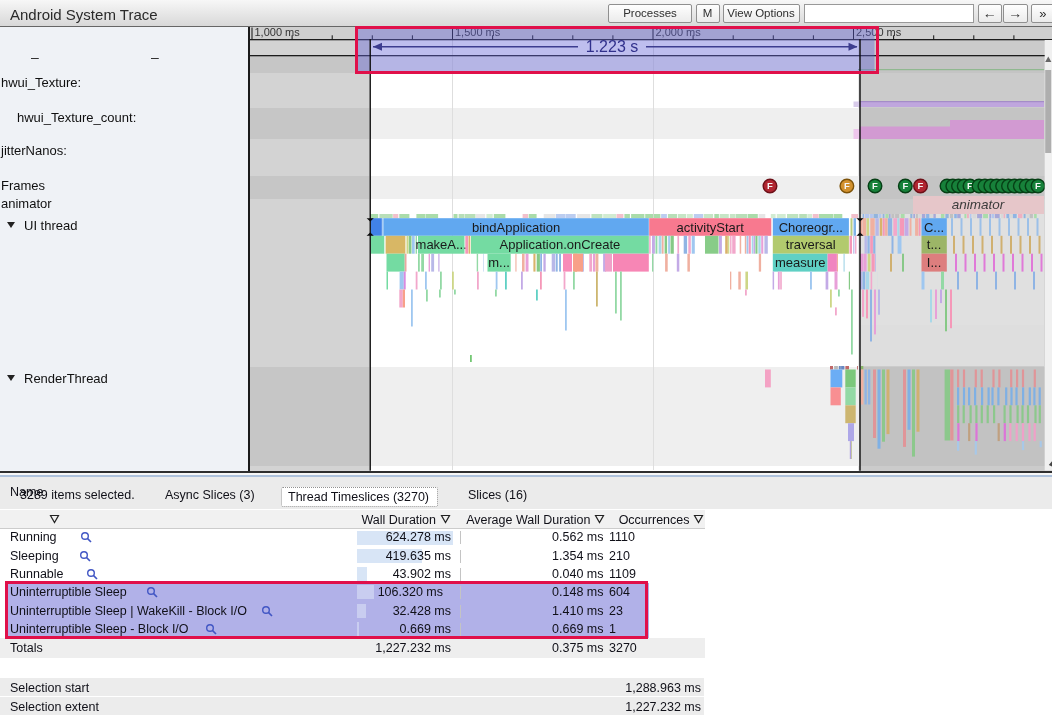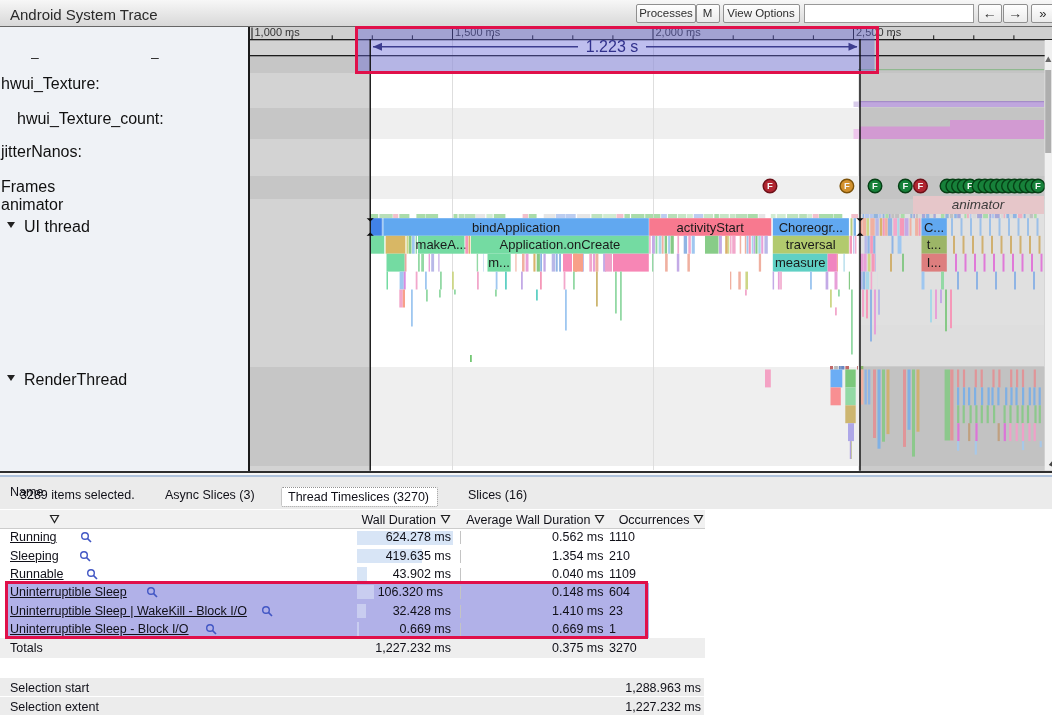--- a/index.html
+++ b/index.html
@@ -1,26 +1,26 @@
 <!DOCTYPE html>
 <html><head><meta charset="utf-8"><style>
 *{margin:0;padding:0;box-sizing:border-box}
 body{width:1052px;height:720px;position:relative;overflow:hidden;font-family:"Liberation Sans",sans-serif;background:#fff}
 .t{position:absolute;font-size:12.5px;color:#101018;white-space:nowrap}
 .t.b{font-weight:normal}
 .t.num{text-align:right}
-.t.l{text-decoration:underline}
+.t.l{}
 .btn{position:absolute;top:3.5px;height:19px;border:1px solid #8f8f8f;border-radius:2px;background:linear-gradient(#fefefe,#ebebeb);font-size:11.5px;color:#2e2e2e;text-align:center;line-height:17px;white-space:nowrap}
-.lbl{position:absolute;font-size:16px;color:#101010;white-space:nowrap}
+.lbl{position:absolute;font-size:13px;color:#101010;white-space:nowrap}
 .tri{position:absolute;width:0;height:0;border-left:4.5px solid transparent;border-right:4.5px solid transparent;border-top:6px solid #222}
 </style></head><body>
 
 <div style="position:absolute;left:0;top:0;width:1052px;height:27px;background:linear-gradient(#f7f7f7,#d8d8d8);border-bottom:1.5px solid #666"></div>
 <div style="position:absolute;left:10px;top:6px;font-size:15px;color:#2a2a2a">Android System Trace</div>
-<div class="btn" style="left:636px;width:60px">Processes</div>
+<div class="btn" style="left:608px;width:84px">Processes</div>
 <div class="btn" style="left:695.5px;width:24px">M</div>
 <div class="btn" style="left:722.5px;width:77px">View Options</div>
 <div style="position:absolute;left:803.5px;top:3.5px;width:170.5px;height:19px;border:1px solid #999;background:#fff"></div>
 <div class="btn" style="left:977.5px;width:24.5px;font-size:14px">←</div>
 <div class="btn" style="left:1003px;width:24.5px;font-size:14px">→</div>
 <div class="btn" style="left:1030.5px;width:24.5px;font-size:13px">»</div>
 
 <div style="position:absolute;left:0;top:27px;width:250px;height:443.5px;background:#eff2f6;border-right:2px solid #1a1a1a"></div>
 <div class="lbl" style="left:31px;top:49px;font-size:14px;color:#333">–</div>
 <div class="lbl" style="left:151px;top:49px;font-size:14px;color:#333">–</div>

